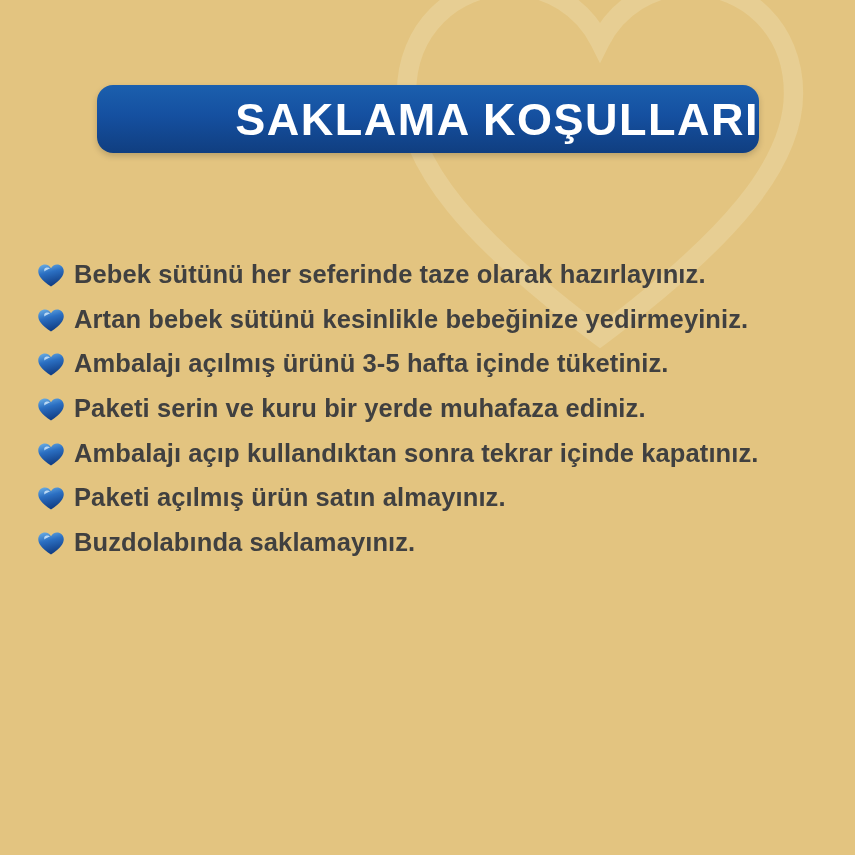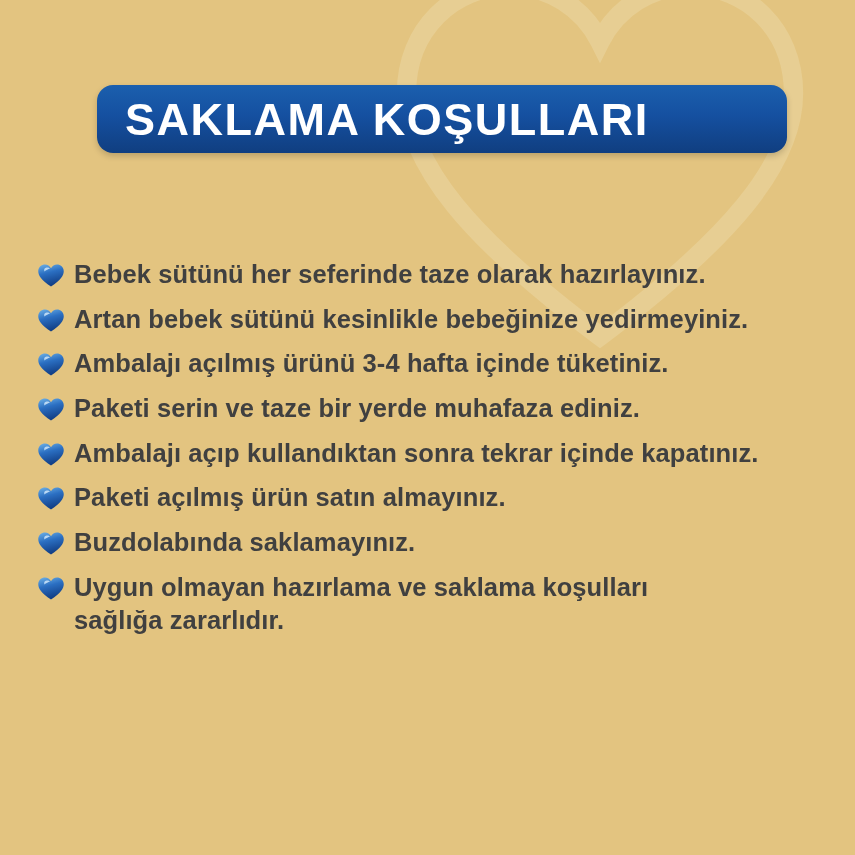--- a/index.html
+++ b/index.html
@@ -42,23 +42,22 @@
     position: absolute;
     left: 97px;
     top: 85px;
     width: 662px;
     height: 68px;
     border-radius: 16px;
     background: linear-gradient(180deg, #1b5fae 0%, #1550a0 45%, #103e80 100%);
     box-shadow: 0 3px 6px rgba(0,0,0,0.18);
     display: flex;
     align-items: center;
-    justify-content: flex-start;
+    justify-content: flex-end;
     border: 1px solid #0e3straight;
-    padding-left: 28px;
   }
   .title-banner .title-text {
     color: #ffffff;
     font-size: 45px;
     font-weight: bold;
     letter-spacing: 1.5px;
     line-height: 1;
     text-align: center;
     white-space: nowrap;
   }
@@ -140,31 +139,31 @@
       <span class="item-text">Artan bebek sütünü kesinlikle bebeğinize yedirmeyiniz.</span>
     </div>
 
     <div class="list-item">
       <span class="bullet-icon">
         <svg viewBox="0 0 40 40" xmlns="http://www.w3.org/2000/svg">
           <path d="M20 34 C 7 25, 3 19, 3 13.5 C 3 8, 7.5 4.5, 12 4.5 C 15.4 4.5, 18.4 6.6, 20 9.5 C 21.6 6.6, 24.6 4.5, 28 4.5 C 32.5 4.5, 37 8, 37 13.5 C 37 19, 33 25, 20 34 Z" fill="url(#hg1)"></path>
           <path d="M11 10.5 C 13.5 8, 17 8.2, 18.6 10.2 C 16.4 10.6, 13.6 11.8, 11 14 Z" fill="#cfe6fa" opacity="0.85"></path>
         </svg>
       </span>
-      <span class="item-text">Ambalajı açılmış ürünü 3-4 hafta içinde tüketiniz.</span>
+      <span class="item-text">Ambalajı açılmış ürünü 3-5 hafta içinde tüketiniz.</span>
     </div>
 
     <div class="list-item">
       <span class="bullet-icon">
         <svg viewBox="0 0 40 40" xmlns="http://www.w3.org/2000/svg">
           <path d="M20 34 C 7 25, 3 19, 3 13.5 C 3 8, 7.5 4.5, 12 4.5 C 15.4 4.5, 18.4 6.6, 20 9.5 C 21.6 6.6, 24.6 4.5, 28 4.5 C 32.5 4.5, 37 8, 37 13.5 C 37 19, 33 25, 20 34 Z" fill="url(#hg1)"></path>
           <path d="M11 10.5 C 13.5 8, 17 8.2, 18.6 10.2 C 16.4 10.6, 13.6 11.8, 11 14 Z" fill="#cfe6fa" opacity="0.85"></path>
         </svg>
       </span>
-      <span class="item-text">Paketi serin ve taze bir yerde muhafaza ediniz.</span>
+      <span class="item-text">Paketi serin ve kuru bir yerde muhafaza ediniz.</span>
     </div>
 
     <div class="list-item">
       <span class="bullet-icon">
         <svg viewBox="0 0 40 40" xmlns="http://www.w3.org/2000/svg">
           <path d="M20 34 C 7 25, 3 19, 3 13.5 C 3 8, 7.5 4.5, 12 4.5 C 15.4 4.5, 18.4 6.6, 20 9.5 C 21.6 6.6, 24.6 4.5, 28 4.5 C 32.5 4.5, 37 8, 37 13.5 C 37 19, 33 25, 20 34 Z" fill="url(#hg1)"></path>
           <path d="M11 10.5 C 13.5 8, 17 8.2, 18.6 10.2 C 16.4 10.6, 13.6 11.8, 11 14 Z" fill="#cfe6fa" opacity="0.85"></path>
         </svg>
       </span>
       <span class="item-text">Ambalajı açıp kullandıktan sonra tekrar içinde kapatınız.</span>
@@ -184,25 +183,15 @@
       <span class="bullet-icon">
         <svg viewBox="0 0 40 40" xmlns="http://www.w3.org/2000/svg">
           <path d="M20 34 C 7 25, 3 19, 3 13.5 C 3 8, 7.5 4.5, 12 4.5 C 15.4 4.5, 18.4 6.6, 20 9.5 C 21.6 6.6, 24.6 4.5, 28 4.5 C 32.5 4.5, 37 8, 37 13.5 C 37 19, 33 25, 20 34 Z" fill="url(#hg1)"></path>
           <path d="M11 10.5 C 13.5 8, 17 8.2, 18.6 10.2 C 16.4 10.6, 13.6 11.8, 11 14 Z" fill="#cfe6fa" opacity="0.85"></path>
         </svg>
       </span>
       <span class="item-text">Buzdolabında saklamayınız.</span>
     </div>
 
 
-    <div class="list-item">
-      <span class="bullet-icon">
-        <svg viewBox="0 0 40 40" xmlns="http://www.w3.org/2000/svg">
-          <path d="M20 34 C 7 25, 3 19, 3 13.5 C 3 8, 7.5 4.5, 12 4.5 C 15.4 4.5, 18.4 6.6, 20 9.5 C 21.6 6.6, 24.6 4.5, 28 4.5 C 32.5 4.5, 37 8, 37 13.5 C 37 19, 33 25, 20 34 Z" fill="url(#hg1)"></path>
-          <path d="M11 10.5 C 13.5 8, 17 8.2, 18.6 10.2 C 16.4 10.6, 13.6 11.8, 11 14 Z" fill="#cfe6fa" opacity="0.85"></path>
-        </svg>
-      </span>
-      <span class="item-text">Uygun olmayan hazırlama ve saklama koşulları
-sağlığa zararlıdır.</span>
-    </div>
 
   </div>
 </div>
 
 </body></html>

